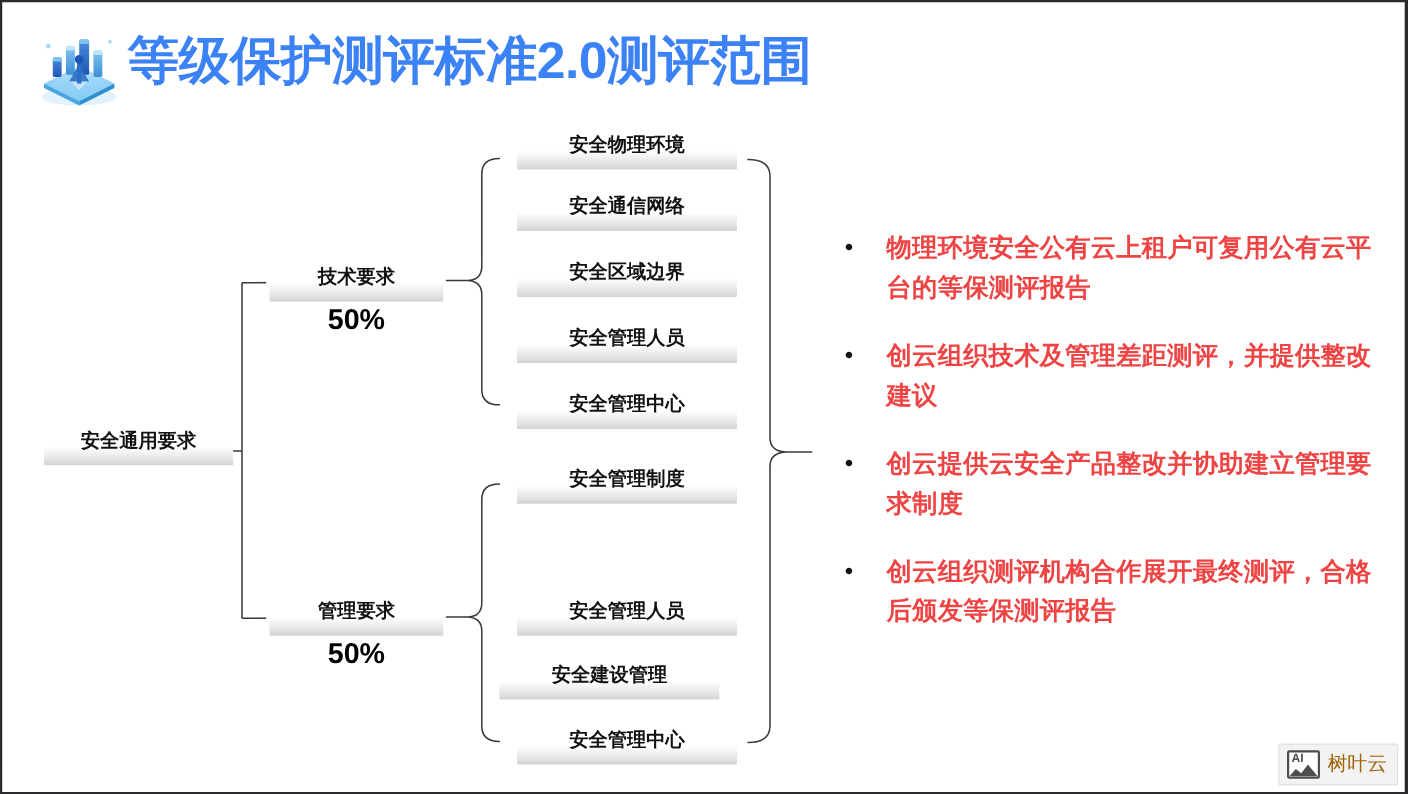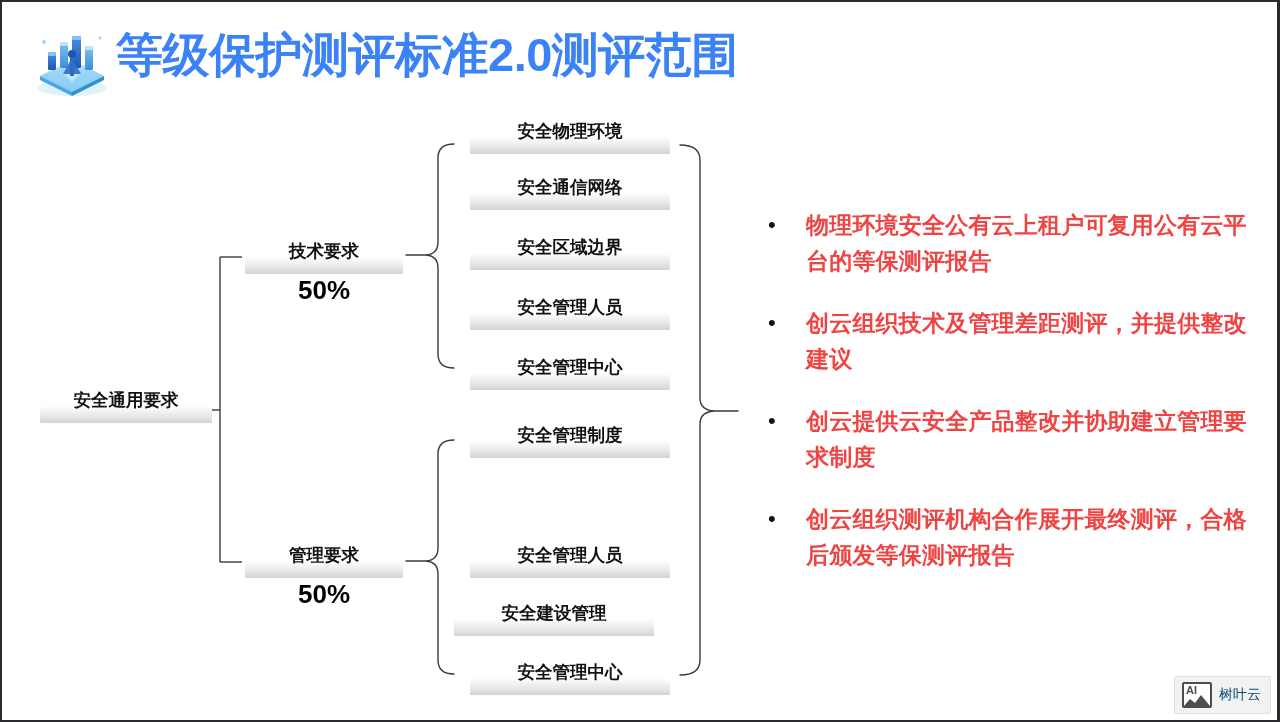--- a/index.html
+++ b/index.html
@@ -139,21 +139,21 @@
     line-height: 36px;
     letter-spacing: 0.2px;
   }
 
   
   .watermark {
     position: absolute;
     right: 6px;
     bottom: 6px;
     display: flex;
-    align-items: center;
+    align-items: flex-start;
     gap: 7px;
     background: #f2f2f2;
     border: 1px solid #e0e0e0;
     padding: 5px 9px 5px 7px;
     border-radius: 2px;
   }
   .wm-icon {
     position: relative;
     width: 26px;
     height: 22px;
@@ -168,22 +168,22 @@
     left: 2px;
     top: 0px;
     font-size: 11px;
     font-weight: bold;
     color: #4d4d4d;
     line-height: 12px;
     font-family: "Liberation Sans", sans-serif;
   }
   .wm-icon svg { position: absolute; left: 0; bottom: 0; }
   .wm-label {
-    font-size: 14px;
-    color: #0c4a6e;
+    font-size: 18px;
+    color: #a16207;
     white-space: nowrap;
   }
 </style>
 </head>
 <body>
 
 <div class="slide">
 
   <div class="header">
     <div class="logo">

